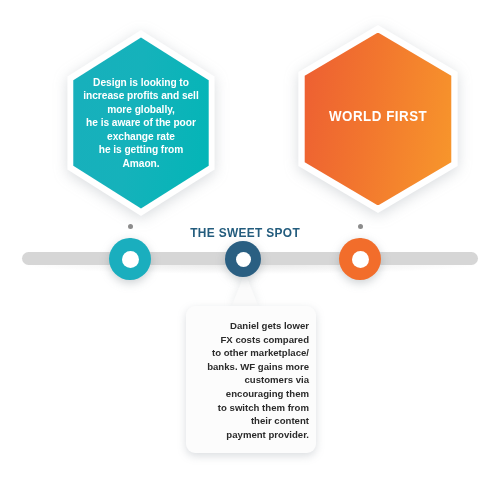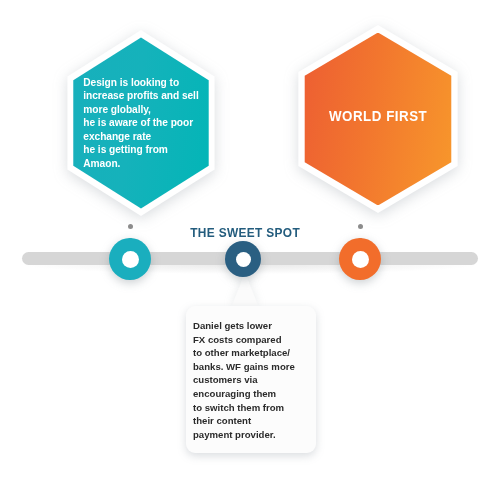--- a/index.html
+++ b/index.html
@@ -62,20 +62,21 @@
     text-align: center;
     margin-bottom: 5px;
     transform: scaleX(0.86);
     white-space: nowrap;
   }
   .hex-body {
     color: #ffffff;
     font-size: 10.2px;
     font-weight: bold;
     line-height: 1.33;
+    text-align: center;
     white-space: pre-line;
     letter-spacing: -0.05px;
   }
 
   
   #timeline-bar {
     position: absolute;
     left: 22px;
     top: 252px;
     width: 456px;
@@ -154,21 +155,21 @@
     border-radius: 9px;
     box-sizing: border-box;
     padding: 13px 7px 12px 7px;
     box-shadow: 0 3px 8px rgba(120,130,140,0.27);
   }
   #callout-text {
     color: #2B2B2B;
     font-size: 9.6px;
     font-weight: bold;
     line-height: 1.42;
-    text-align: left;
+    text-align: right;
     white-space: pre-line;
   }
   #callout-pointer {
     position: absolute;
     left: 231px;
     top: 272px;
     width: 0;
     height: 0;
     border-left: 14px solid transparent;
     border-right: 14px solid transparent;

